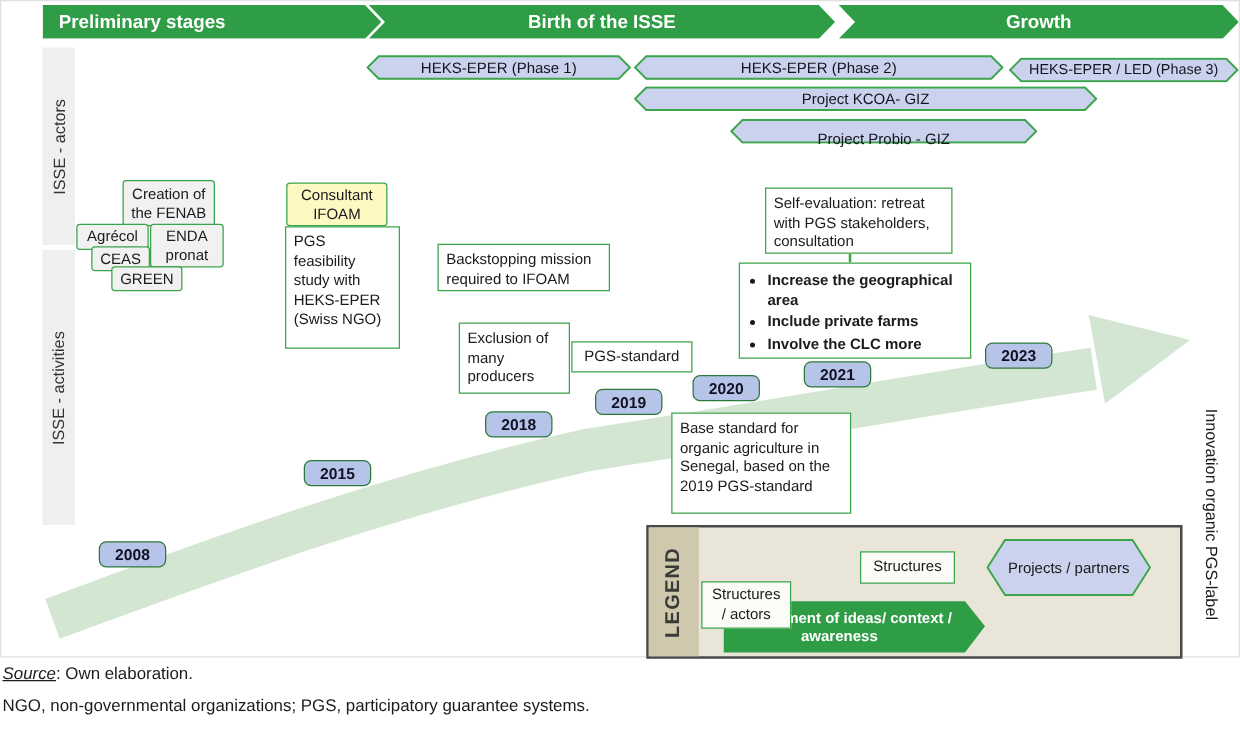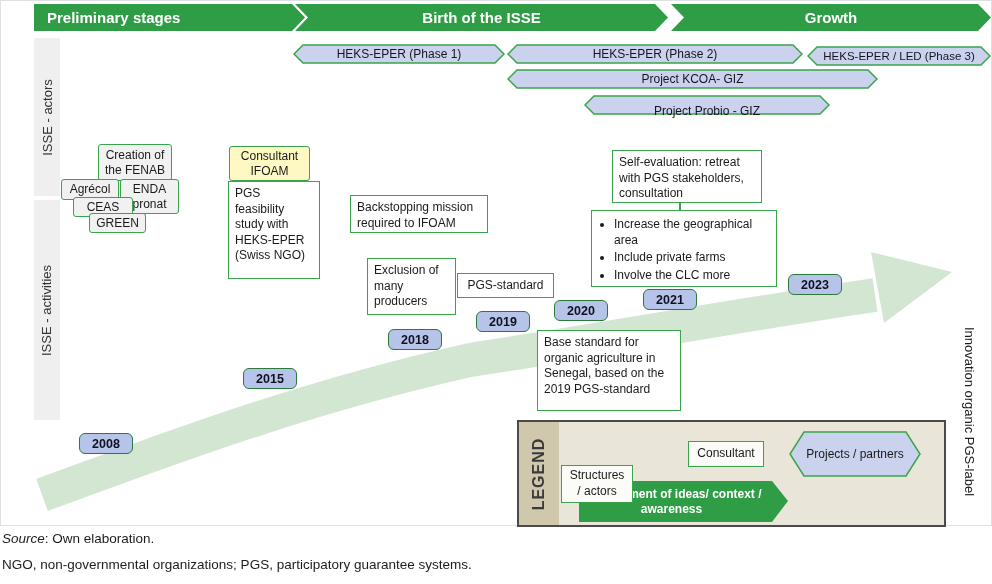--- a/index.html
+++ b/index.html
@@ -41,21 +41,21 @@
     display:flex; align-items:center; justify-content:center; text-align:center;
     font-size:12px; line-height:1.25; z-index:2; box-sizing:border-box;
   }
   
   .wbox {
     background:#ffffff; border:1.5px solid #3aa44a;
     font-size:12px; line-height:1.3; padding:4px 6px; z-index:2; box-sizing:border-box;
   }
   .wbox.center { display:flex; align-items:center; justify-content:center; text-align:center; }
 
-  .bullet-list { margin:2px 0 0 0; padding-left:16px; font-weight:400; }
+  .bullet-list { margin:2px 0 0 0; padding-left:16px; font-weight:700; }
   .bullet-list li { margin-bottom:2px; }
 
   .connector { width:2px; background:#3aa44a; z-index:1; }
 
   
   .year {
     width:54px; height:21px; background:#b7c4e9; border:1.6px solid #2b7a3a; border-radius:6px;
     display:flex; align-items:center; justify-content:center; font-size:12.5px; font-weight:bold;
     color:#101020; z-index:4; box-sizing:border-box;
   }
@@ -76,21 +76,21 @@
     transform:rotate(-90deg); font-weight:bold; font-size:16px; letter-spacing:1px; color:#3a3a3a; white-space:nowrap;
   }
   .legend .wbox { background:#fbfbf8; }
   .legend-arrow-label {
     position:absolute; inset:0; display:flex; align-items:center; justify-content:center;
     text-align:center; font-size:12px; line-height:1.25;
   }
   .legend-dev-label { color:#ffffff; font-weight:600; }
 
   .footer-line { font-size:13.5px; color:#1c1c1c; z-index:2; }
-  .footer-line .ital { font-style:italic; }
+  .footer-line .ital { font-style:italic;text-decoration:underline; }
 </style>
 </head>
 <body>
 
 <div class="canvas">
 
   <div class="abs figure-border"></div>
 
   <svg class="abs swoosh" width="992" height="584">
     <path d="M 42 495 C 160 452, 300 398, 470 360 C 620 337, 740 315, 875 295" stroke="#d3e6d1" stroke-width="34" fill="none"></path>
@@ -151,21 +151,21 @@
 
   <div class="abs abox" style="left:74px; top:144px; width:74px; height:37px;margin-left:24px;">
     <span>Creation of the FENAB</span>
   </div>
   <div class="abs abox" style="left:61px; top:179px; width:58px; height:21px;">
     <span>Agrécol</span>
   </div>
   <div class="abs abox" style="left:120px; top:179px; width:59px; height:35px;">
     <span>ENDA pronat</span>
   </div>
-  <div class="abs abox" style="left:73px; top:197px; width:60px; height:20px;">
+  <div class="abs abox" style="left:73px; top:197px; width:47px; height:20px;">
     <span>CEAS</span>
   </div>
   <div class="abs abox" style="left:89px; top:213px; width:57px; height:20px;">
     <span>GREEN</span>
   </div>
   <div class="abs abox" style="left:229px; top:146px; width:81px; height:35px; background:#fef9c3;">
     <span>Consultant IFOAM</span>
   </div>
 
   <div class="abs wbox" style="left:228px; top:181px; width:92px; height:98px;">
@@ -218,21 +218,21 @@
     </div>
 
   <div class="abs legend">
     <div class="legend-strip">
       <span>LEGEND</span>
     </div>
     <div class="abs wbox center" style="left:42px; top:13px; width:72px; height:38px;margin-top:30px;">
       <span>Structures / actors</span>
     </div>
     <div class="abs wbox center" style="left:169px; top:19px; width:76px; height:26px;">
-      <span>Consultant</span>
+      <span>Structures</span>
     </div>
     <div class="abs" style="left:270px; top:9px; width:132px; height:46px;">
       <svg width="132" height="46">
         <polygon points="15,1 117,1 131,23 117,45 15,45 1,23" fill="#cbd2ed" stroke="#3aa44a" stroke-width="1.5"></polygon>
       </svg>
       <span class="legend-arrow-label">Projects / partners</span>
     </div>
     <div class="abs" style="left:59px; top:58px; width:211px; height:43px;">
       <svg width="211" height="43">
         <polygon points="1,1 194,1 210,21 194,42 1,42" fill="#2f9c46"></polygon>

